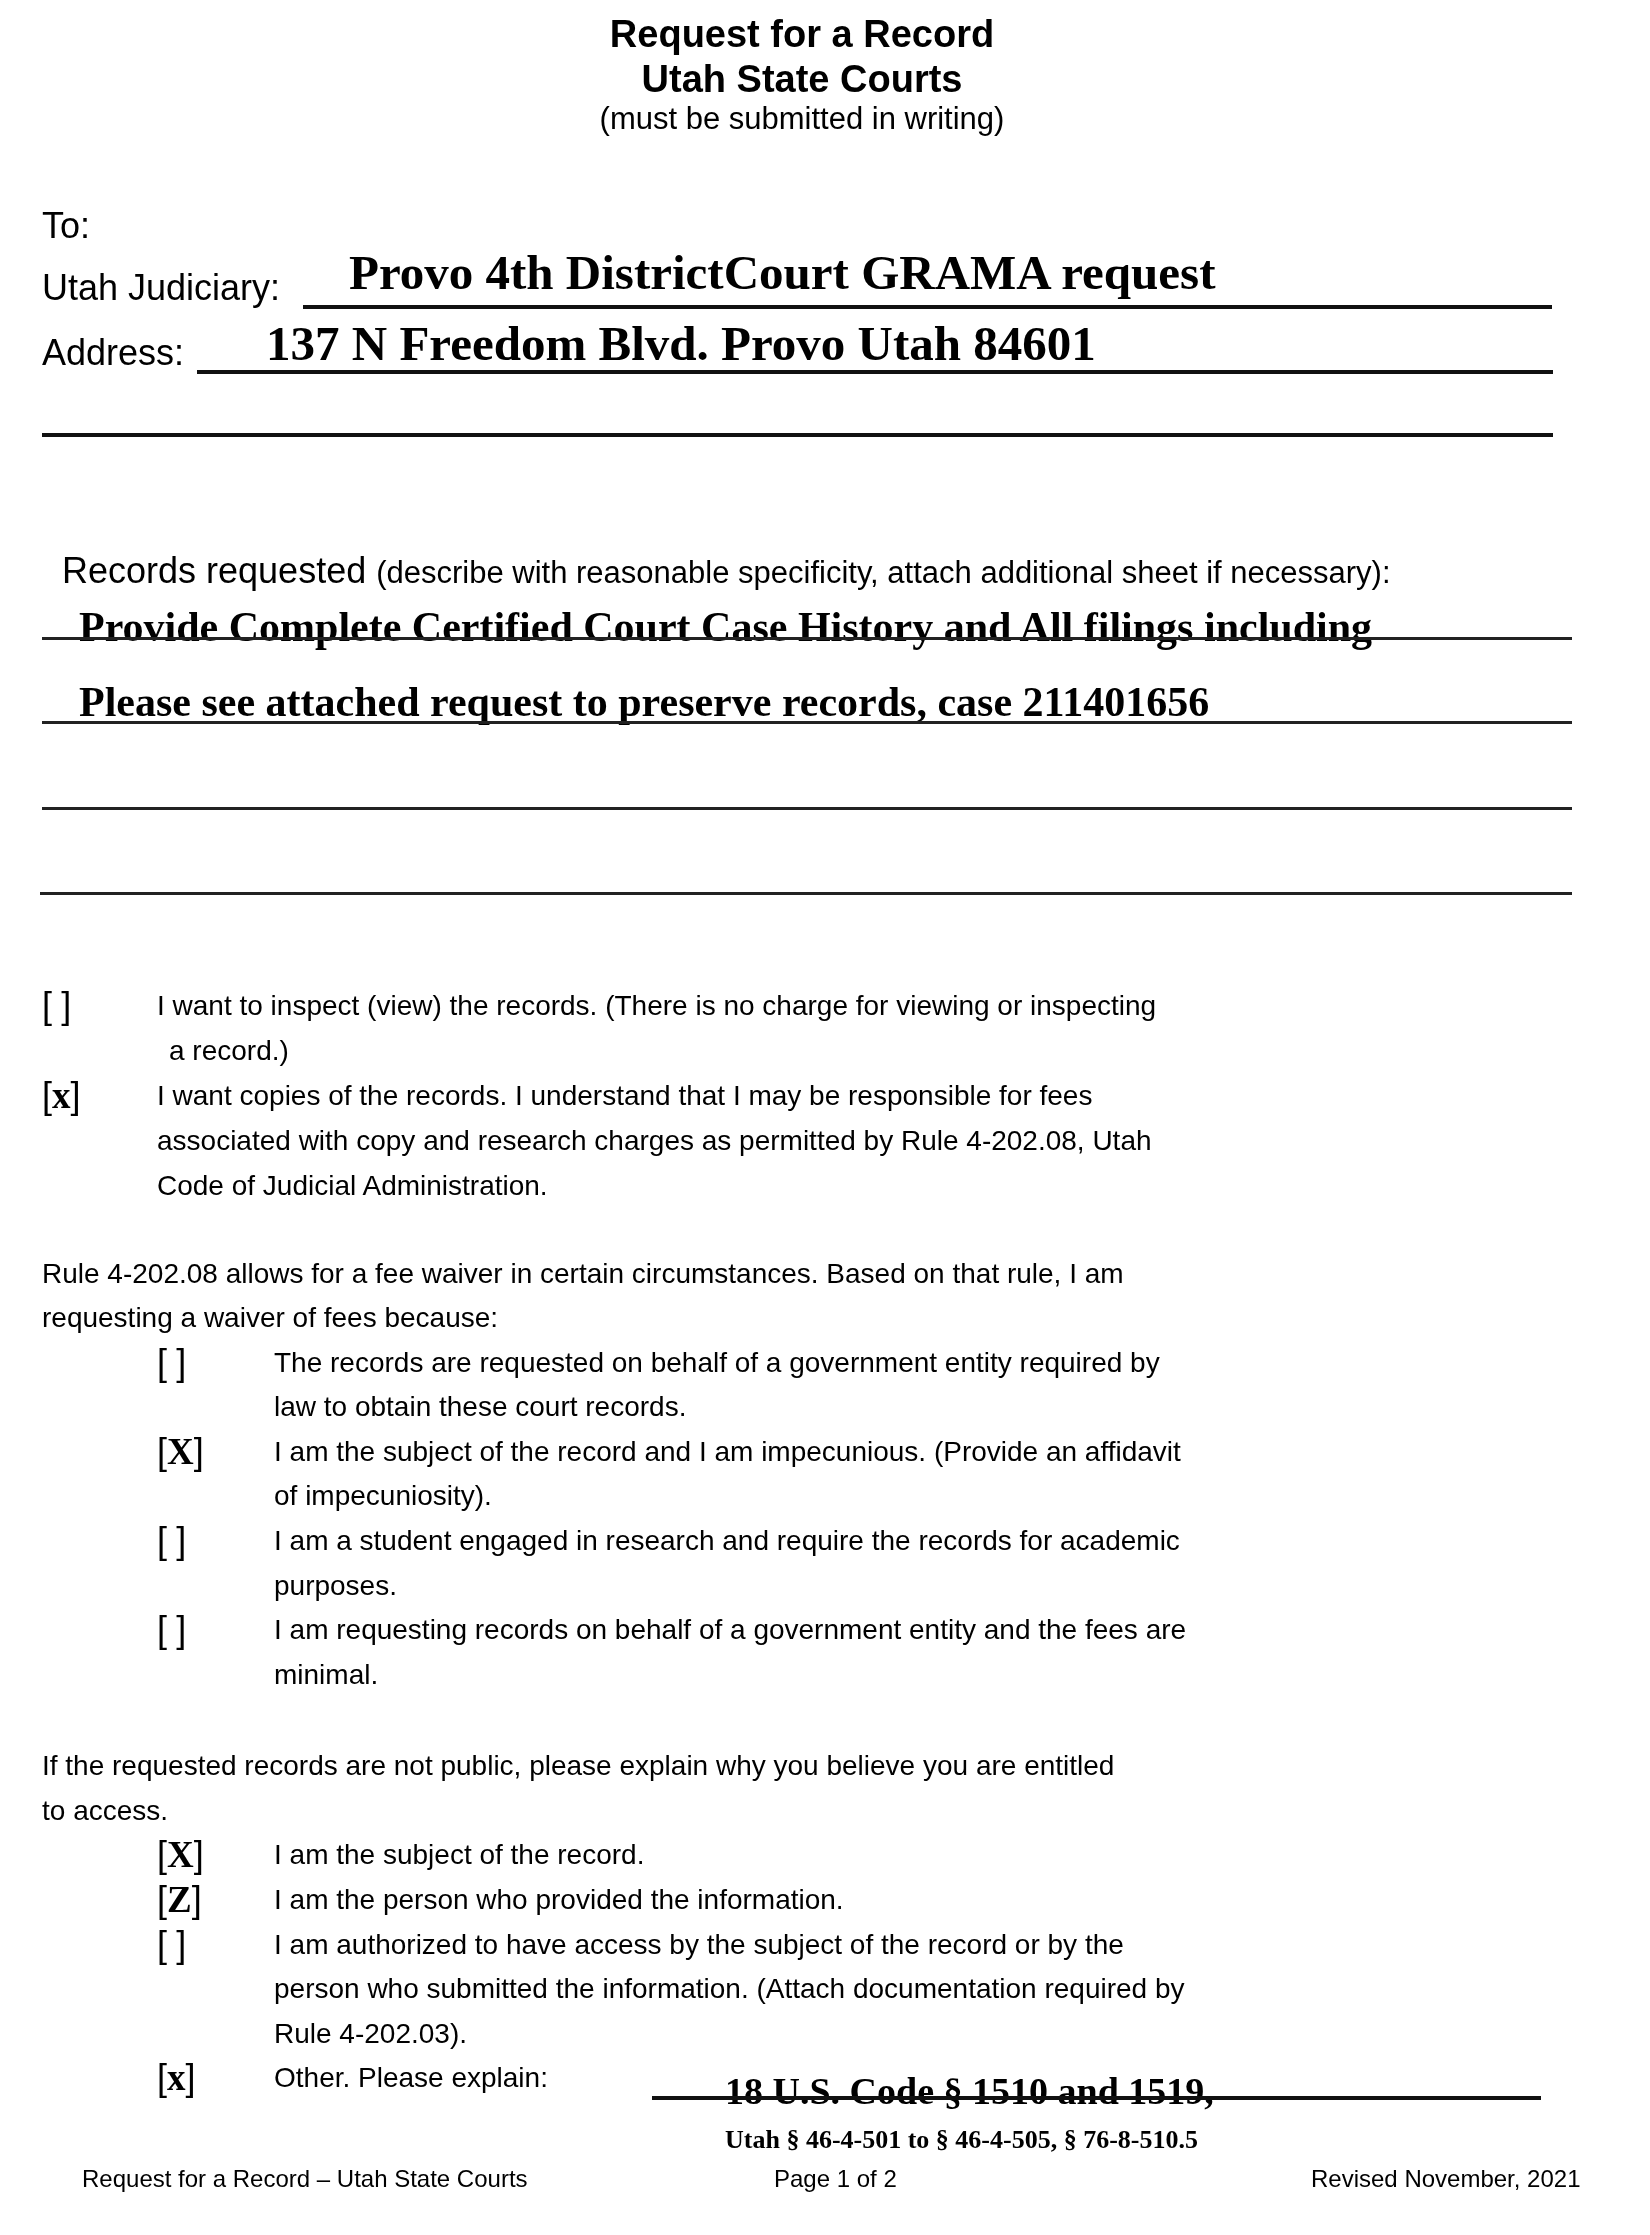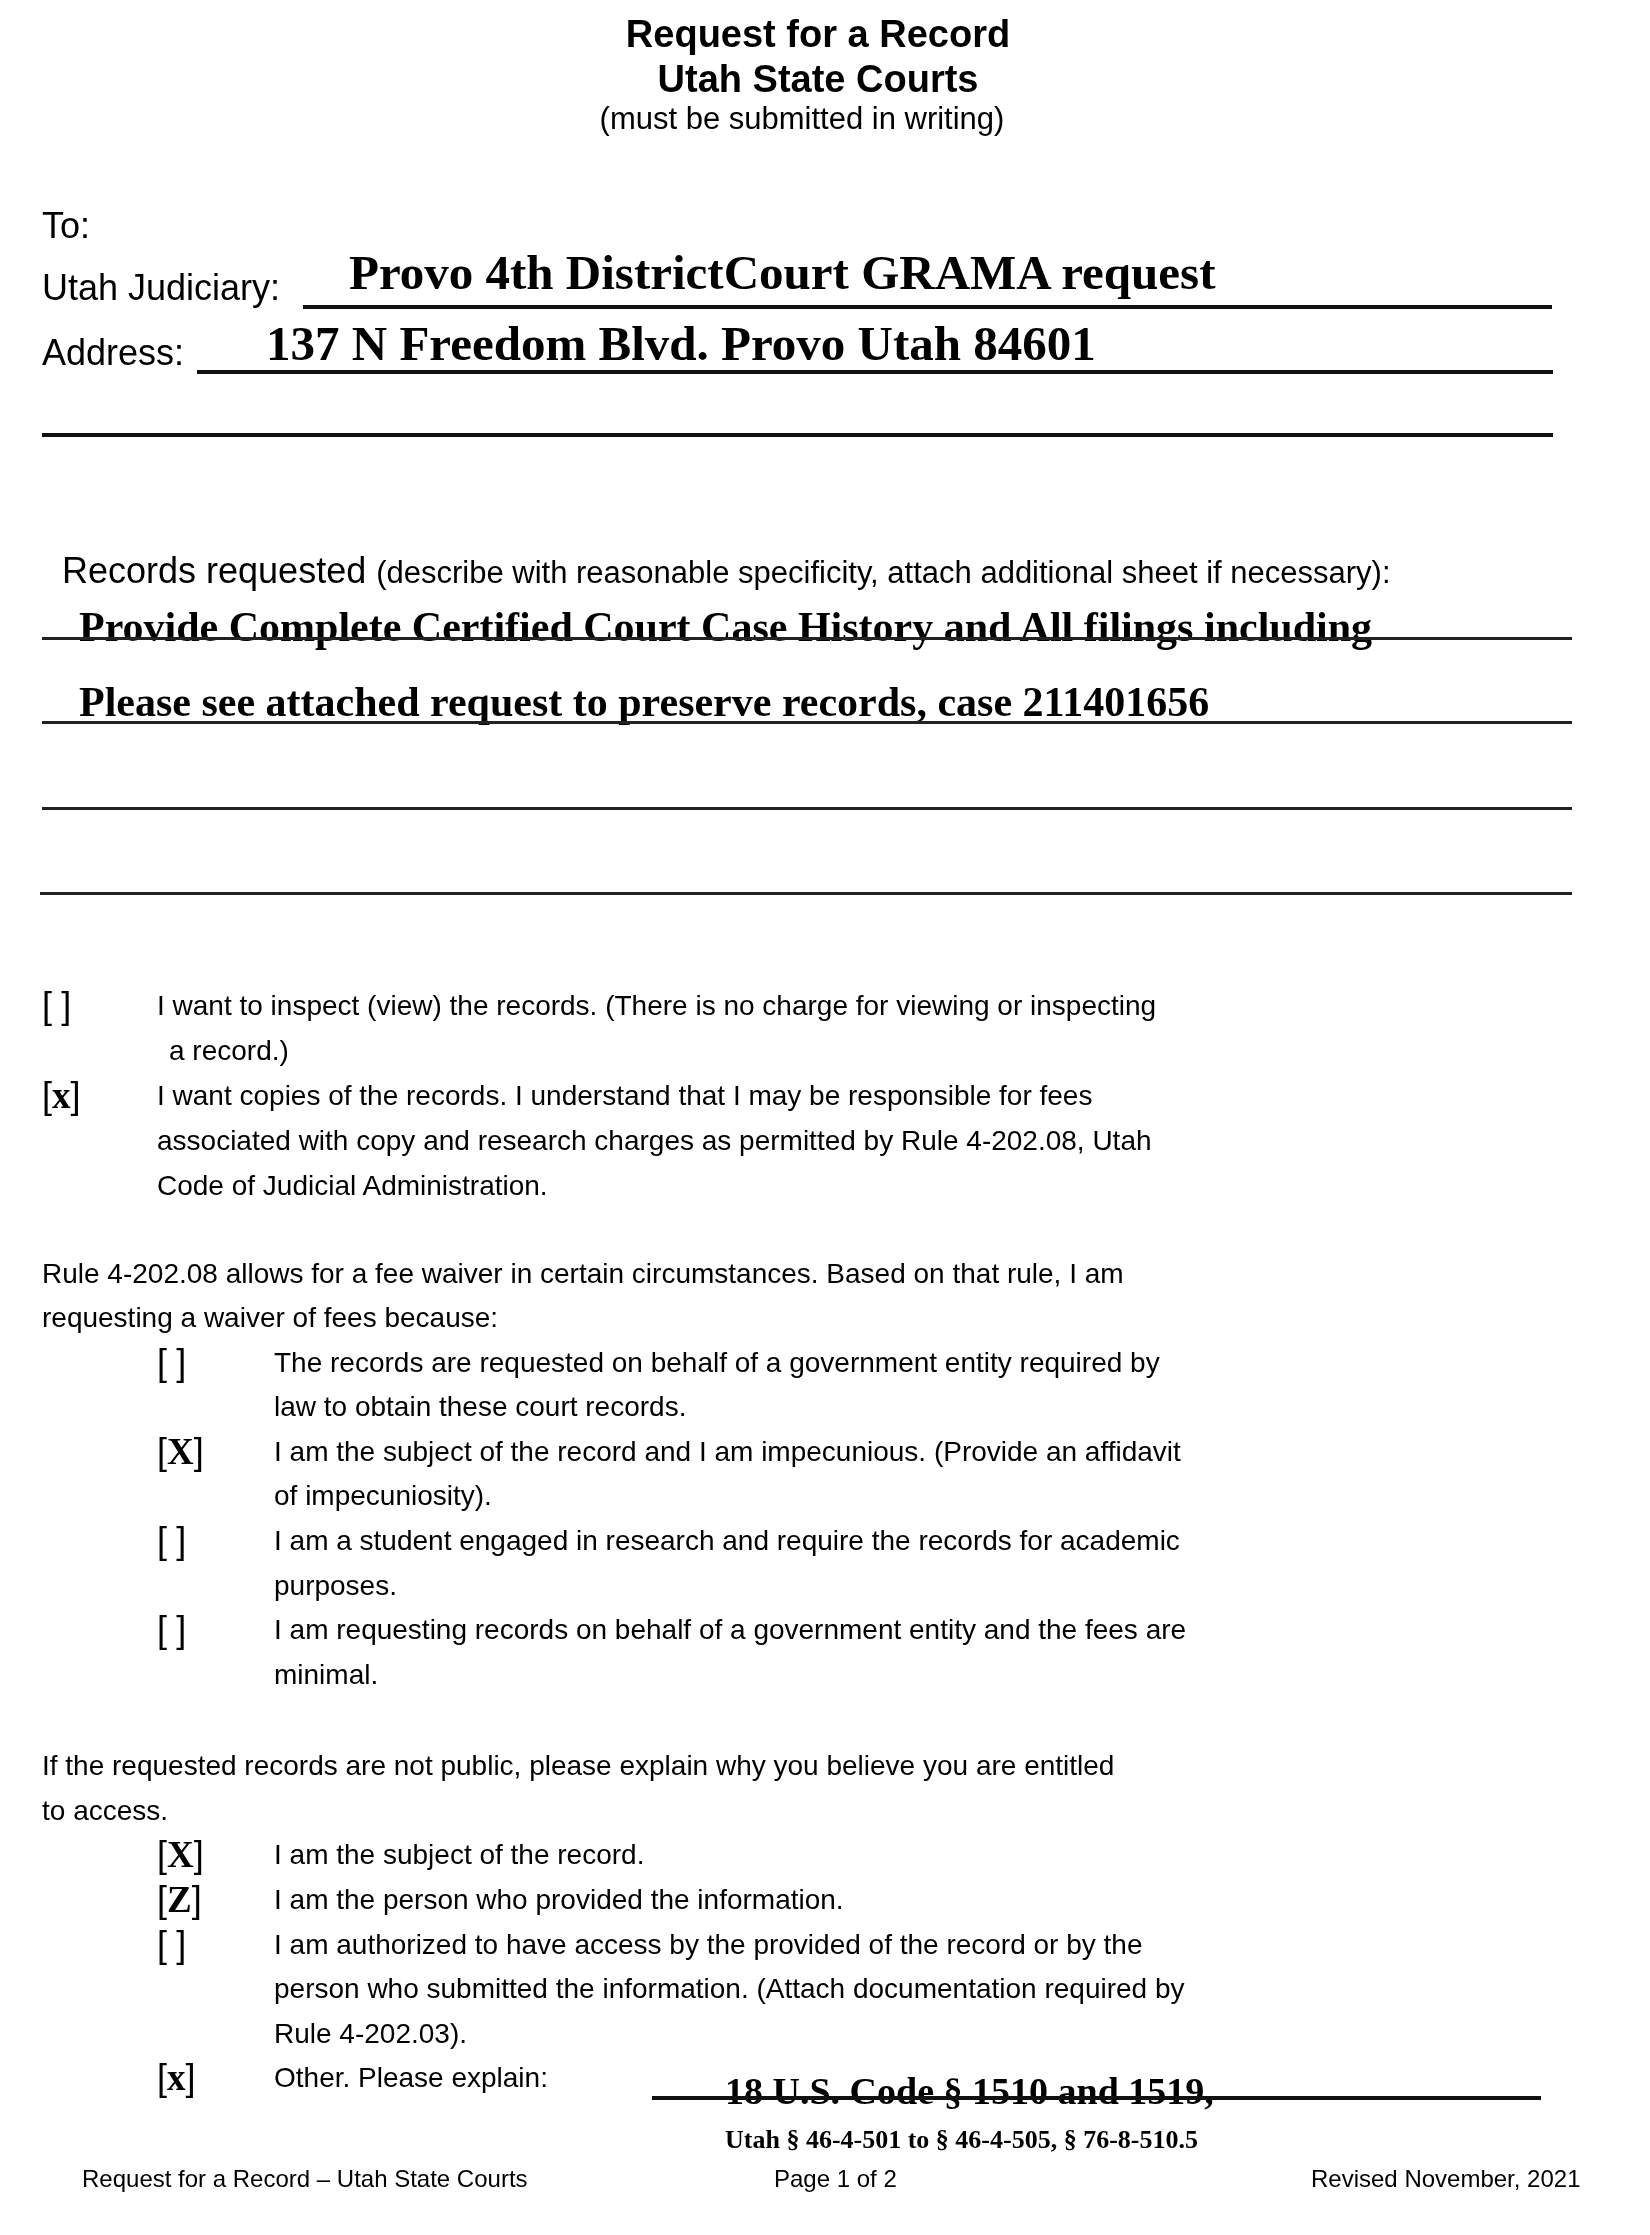--- a/index.html
+++ b/index.html
@@ -1,18 +1,18 @@
 <!DOCTYPE html>
 <html style="font-size:14px"><head>
 <meta charset="utf-8">
 <style>
   html, body { margin:0; padding:0; background:#ffffff; }
   body { width:1651px; height:2236px; position:relative; overflow:hidden; color:#000; font-family:"Liberation Sans", sans-serif; }
   .abs { position:absolute; white-space:nowrap; }
-  .title { left:0; width:1604px; text-align:center; font-weight:bold; font-size:38px; line-height:44px;padding-left:16px; }
+  .title { left:0; width:1604px; text-align:center; font-weight:bold; font-size:38px; line-height:44px; }
   .subtitle { left:0; width:1604px; text-align:center; font-size:31px; line-height:38px; }
   .label { font-size:36px; line-height:44px; }
   .fill { font-family:"Liberation Serif", serif; font-weight:bold; font-size:49px; line-height:56px; }
   .fill-sm { font-family:"Liberation Serif", serif; font-weight:bold; font-size:42px; line-height:49px;margin-left:21px; }
   .rule { position:absolute; height:2.6px; background:#222; }
   .rule.thick { height:3.5px; background:#111; }
   .body-text { font-size:28px; line-height:45px; }
   .small-paren { font-size:31px; }
   .bracket { font-size:36px; line-height:45px; }
   .bracket .mark { font-family:"Liberation Serif", serif; font-weight:bold; font-size:37px; }
@@ -86,21 +86,21 @@
 <div class="abs body-text" style="left:42px; top:1743px;">If the requested records are not public, please explain why you believe you are entitled</div>
 <div class="abs body-text" style="left:42px; top:1788px;">to access.</div>
 
 <div class="abs bracket" style="left:157px; top:1832px;">[<span class="mark">X</span>]</div>
 <div class="abs body-text" style="left:274px; top:1832px;">I am the subject of the record.</div>
 
 <div class="abs bracket" style="left:157px; top:1877px;">[<span class="mark">Z</span>]</div>
 <div class="abs body-text" style="left:274px; top:1877px;">I am the person who provided the information.</div>
 
 <div class="abs bracket" style="left:157px; top:1922px;">[<span class="mark"> </span>]</div>
-<div class="abs body-text" style="left:274px; top:1922px;">I am authorized to have access by the provided of the record or by the</div>
+<div class="abs body-text" style="left:274px; top:1922px;">I am authorized to have access by the subject of the record or by the</div>
 <div class="abs body-text" style="left:274px; top:1966px;">person who submitted the information. (Attach documentation required by</div>
 <div class="abs body-text" style="left:274px; top:2011px;">Rule 4-202.03).</div>
 
 <div class="abs bracket" style="left:157px; top:2055px;">[<span class="mark">x</span>]</div>
 <div class="abs body-text" style="left:274px; top:2055px;">Other. Please explain:</div>
 <div class="abs fill-sm" style="left:704px; top:2067px; font-size:38px;">18 U.S. Code § 1510 and 1519,</div>
 <div class="rule thick" style="left:652px; top:2096px; width:889px; height:4.4px;"></div>
 <div class="abs fill-sm" style="left:704px; top:2115px; font-size:26px;">Utah § 46-4-501 to § 46-4-505, § 76-8-510.5</div>
 
 <div class="abs footer" style="left:42px; top:2163px;">Request for a Record – Utah State Courts</div>

